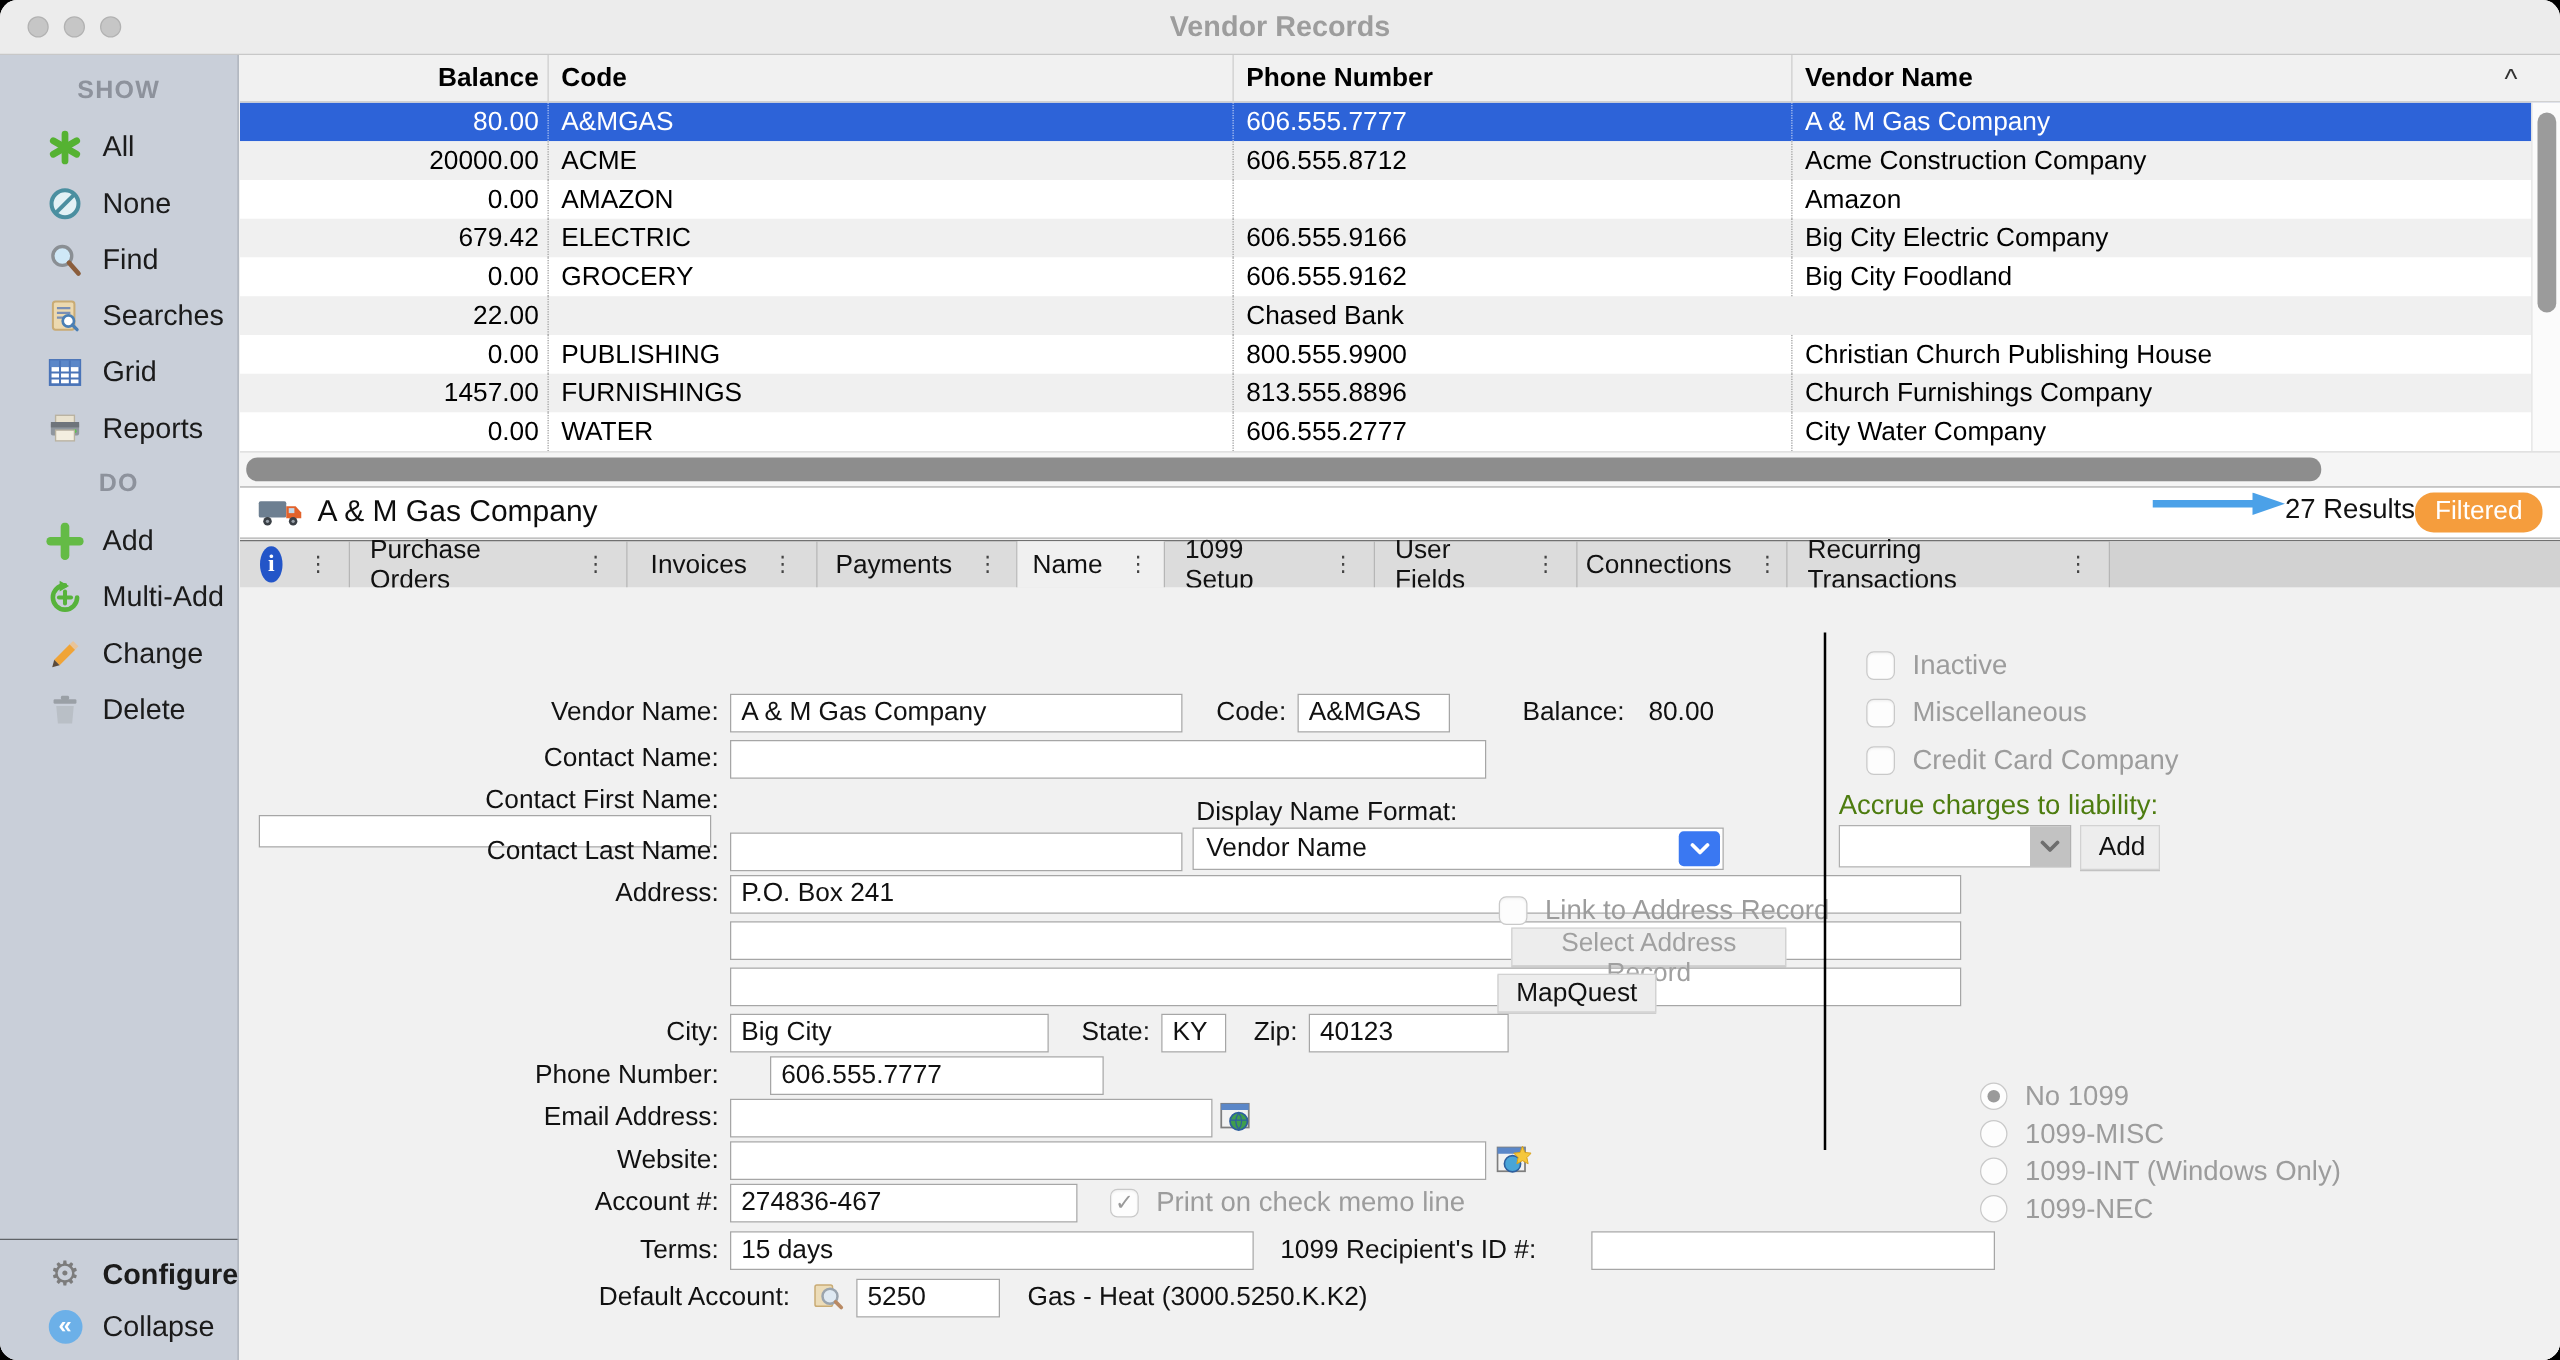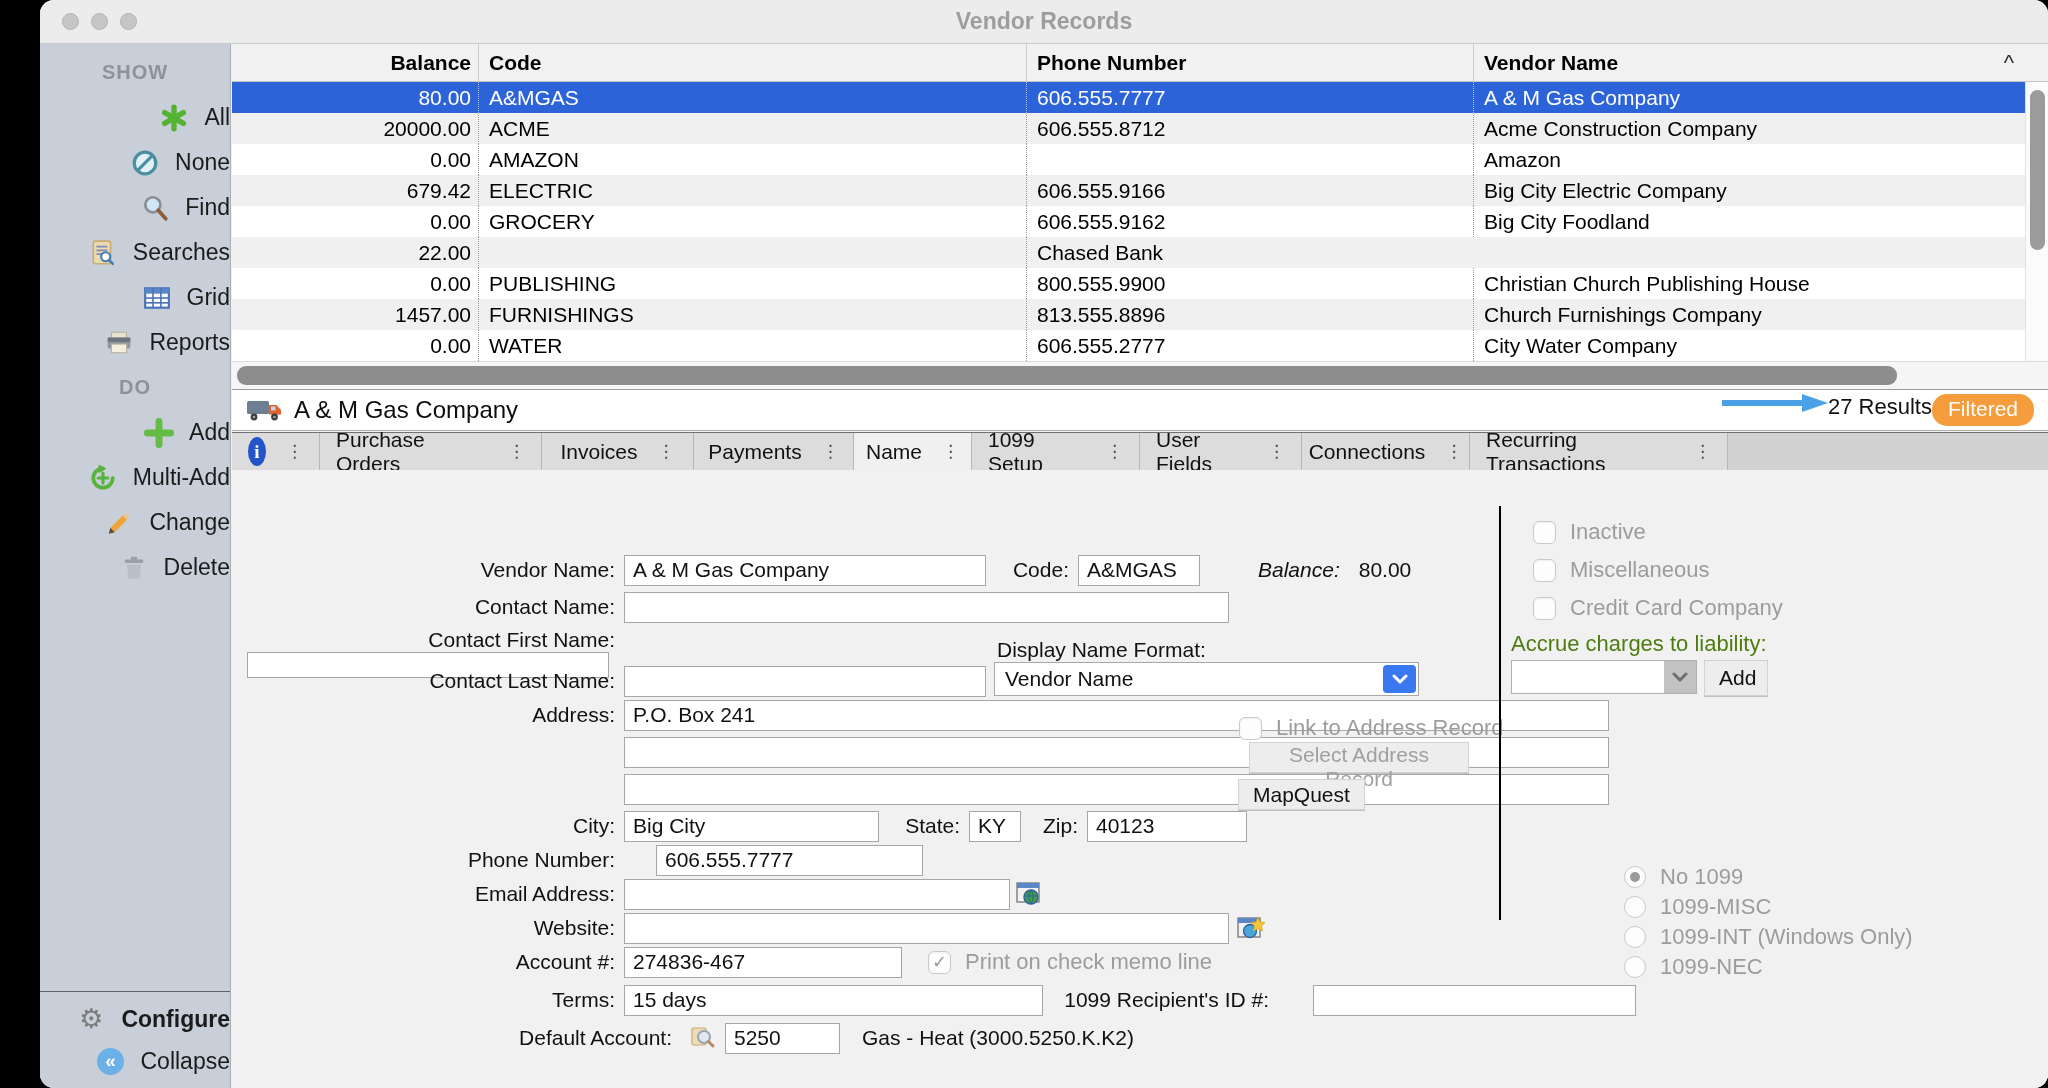--- a/index.html
+++ b/index.html
@@ -1,30 +1,30 @@
 <!DOCTYPE html>
 <html><head>
 <meta charset="utf-8">
 <style>
   * { margin:0; padding:0; box-sizing:border-box; }
   html,body { background:#000; }
   body { font-family:"Liberation Sans","DejaVu Sans",sans-serif; }
   .screen { position:relative; width:2048px; height:1088px; background:#000; overflow:hidden; }
-  .window { position:absolute; inset:0; border-radius:14px; overflow:hidden; background:#f1f1f1;margin-left:40px; }
+  .window { position:absolute; inset:0; border-radius:14px; overflow:hidden; background:#f1f1f1; }
 
   
   .titlebar { position:absolute; top:0; left:0; right:0; height:44px; background:#ececec;
               border-bottom:1px solid #c8c8c8; display:flex; align-items:center; }
   .lights { display:flex; gap:12px; padding-left:22px; }
   .light { width:17px; height:17px; border-radius:50%; background:#c6c6c6; border:1px solid #b2b2b2; }
   .win-title { position:absolute; left:0; right:0; text-align:center; font-size:23px; font-weight:bold; color:#9d9d9d; }
 
   
   .sidebar { position:absolute; top:44px; left:0; width:191px; bottom:0; background:#c9cfd9; border-right:1px solid #a9aeb8; }
-  .side-row { height:45px; display:flex; align-items:center; padding-left:24px;justify-content:flex-end; }
+  .side-row { height:45px; display:flex; align-items:center; padding-left:36px; }
   .side-head { justify-content:center; padding-left:0; color:#8d929c; font-weight:bold; font-size:20px; letter-spacing:1px; }
   .side-icon { width:32px; height:30px; display:flex; align-items:center; justify-content:center; margin-right:14px; flex:0 0 32px; }
   .side-label { font-size:23px; color:#1b1b1b; }
   .side-footer { position:absolute; left:0; right:0; bottom:0; padding-bottom:6px; }
   .side-divider { border-top:1px solid #5f6368; margin-bottom:6px; }
   .gear-glyph { font-size:27px; color:#7c7c7c; line-height:1; }
   .collapse-badge { width:27px; height:27px; border-radius:50%; background:#6cb0e8; color:#fff; font-size:19px; font-weight:bold;
                     display:flex; align-items:center; justify-content:center; }
 
   
@@ -381,21 +381,21 @@
       <div class="tab-filler"></div>
     </div>
 
     <div class="form-area">
 
       <div class="frow" style="top:84px; left:0;">
         <span class="flabel w-label">Vendor Name:</span>
         <input class="tinput" style="width: 362px;" value="A &amp; M Gas Company">
         <span class="flabel" style="width:92px;">Code:</span>
         <input class="tinput" style="width: 122px;" value="A&amp;MGAS">
-        <span class="flabel" style="padding-left:58px;font-style:italic;">Balance:</span>
+        <span class="flabel" style="padding-left:58px;">Balance:</span>
         <span style="font-size:21px; color:#111; margin-left:10px;">80.00</span>
       </div>
 
       <div class="frow" style="top:121px; left:0;">
         <span class="flabel w-label">Contact Name:</span>
         <input class="tinput" style="width: 605px;" value="">
       </div>
 
       <div class="frow" style="top:158px; left:0;flex-direction:column;">
         <span class="flabel w-label">Contact First Name:</span>

